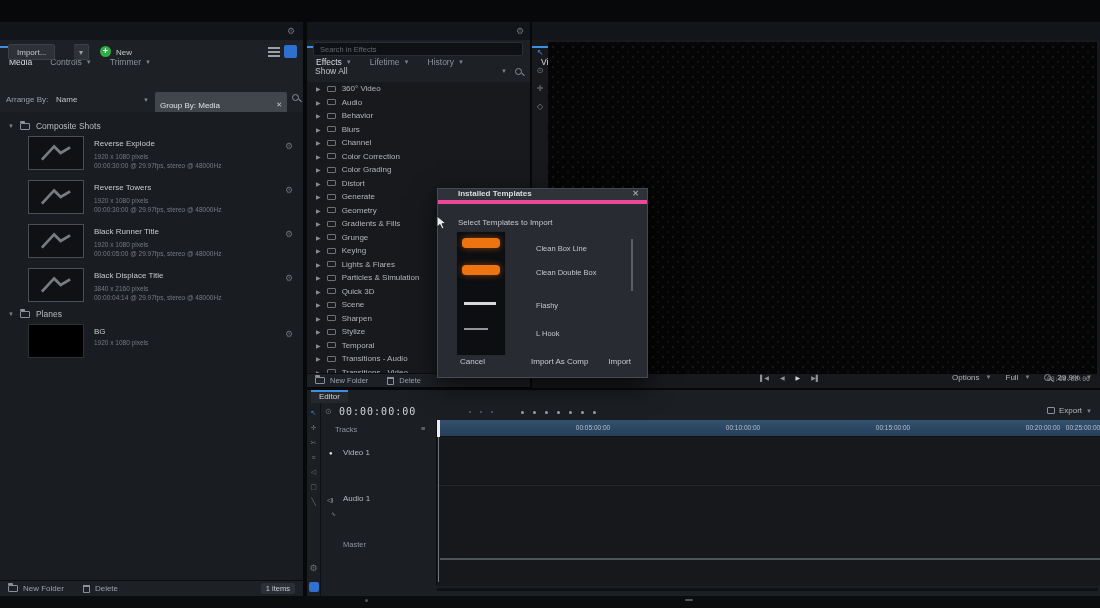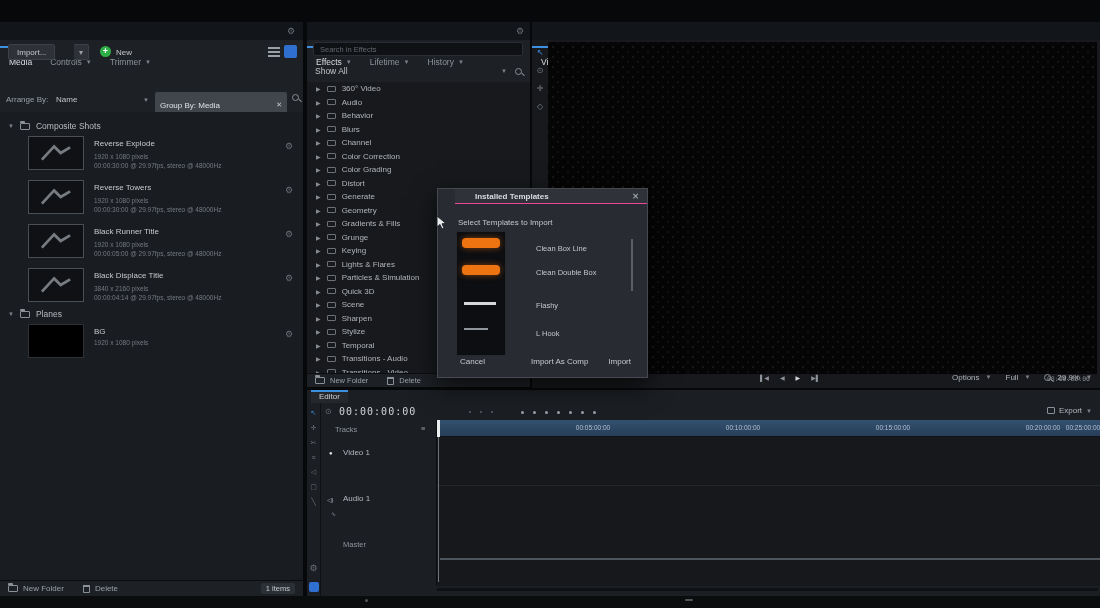--- a/index.html
+++ b/index.html
@@ -96,21 +96,21 @@
   .rl{position:absolute;top:4px;width:56px;text-align:center;font-size:6.5px;color:#b3c0d2;}
   .rl:nth-child(1){left:128px}.rl:nth-child(2){left:278px}.rl:nth-child(3){left:428px}.rl:nth-child(4){left:578px}.rl:nth-child(5){left:618px}
   #tracks-field{left:130px;top:47px;right:0;bottom:10px;background:#16181c;}
   #playhead-top{left:130px;top:30px;width:3px;height:17px;background:#ecEEF0;background:#eceef0;z-index:3;}
   #playhead-line{left:131px;top:47px;width:1px;bottom:14px;background:#6f7479;z-index:3;}
   .hline1{left:130px;top:95px;right:0;height:1px;background:#23262b;}
   .hline2{left:133px;top:168px;right:0;height:2px;background:#4e545b;}
   #ed-scroll{left:130px;right:2px;bottom:5px;height:3px;background:#101114;}
   
   #dialog{left:437px;top:188px;width:211px;height:190px;background:#282b31;border:1px solid #464a50;box-shadow:0 8px 24px rgba(0,0,0,.65);z-index:10;}
-  #dlg-title{left:17px;top:0;right:0;height:15px;background:#2f3238;border-bottom:1px solid #ec4899;display:flex;align-items:center;padding:0 8px 0 20px;font-size:8px;font-weight:bold;color:#d9dce0;}
+  #dlg-title{left:0;top:0;right:0;height:15px;background:#2f3238;border-bottom:4px solid #ec4899;display:flex;padding:0 8px 0 20px;font-size:8px;font-weight:bold;color:#d9dce0;}
   #dlg-close{margin-left:auto;color:#9aa0a6;font-size:8px;}
   #dlg-sub{left:20px;top:29px;font-size:8px;color:#c3c7cb;}
   #dlg-strip{left:18px;top:42px;width:50px;height:125px;background:#0d0e11;border:1px solid #26292d;}
   .tpl-bar{position:absolute;left:24px;width:38px;height:10px;background:var(--orange);border-radius:4px;box-shadow:0 0 6px rgba(238,116,18,.5);}
   .tpl-sq1{left:26px;top:113px;width:32px;height:3px;background:#d5d8db;}
   .tpl-sq2{left:26px;top:139px;width:24px;height:2px;background:#8f959b;}
   .tpl-label{position:absolute;left:98px;font-size:7.5px;color:#c3c7cb;}
   #dlg-scroll{left:193px;top:50px;width:2px;height:52px;background:#5a5f65;}
   .dlg-btn{position:absolute;bottom:11px;font-size:8px;color:#c6cacd;}
   

